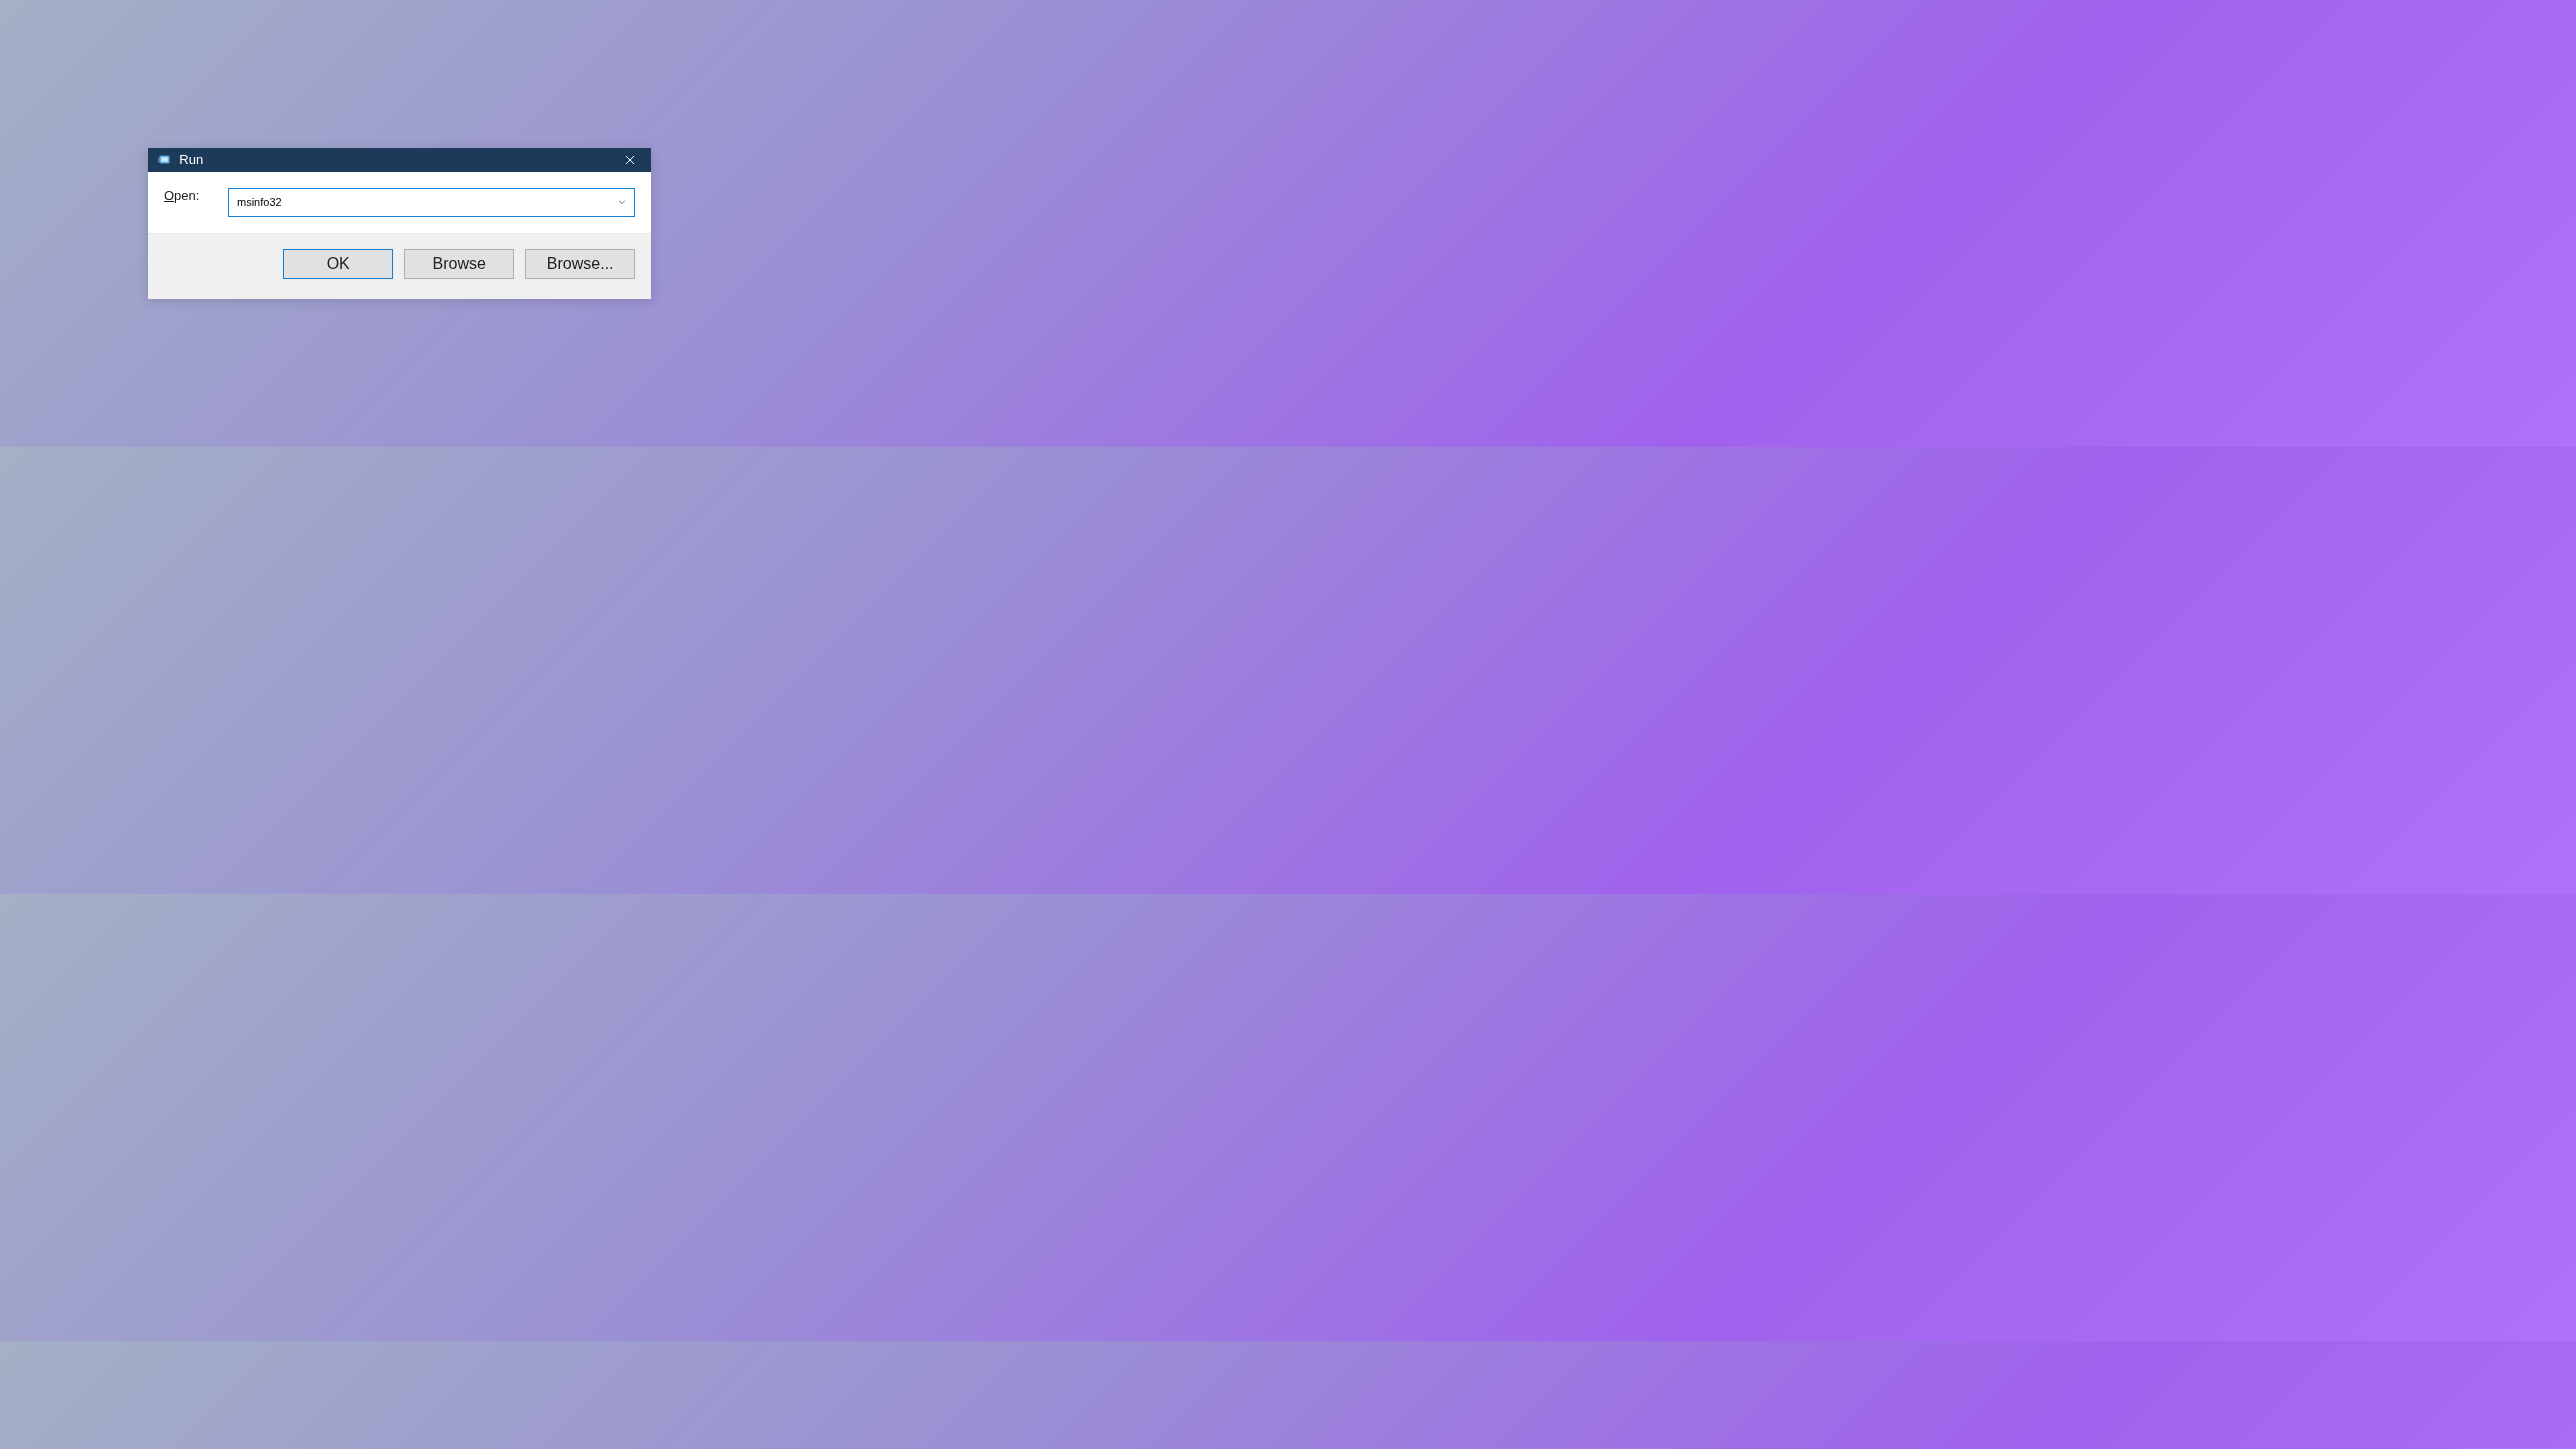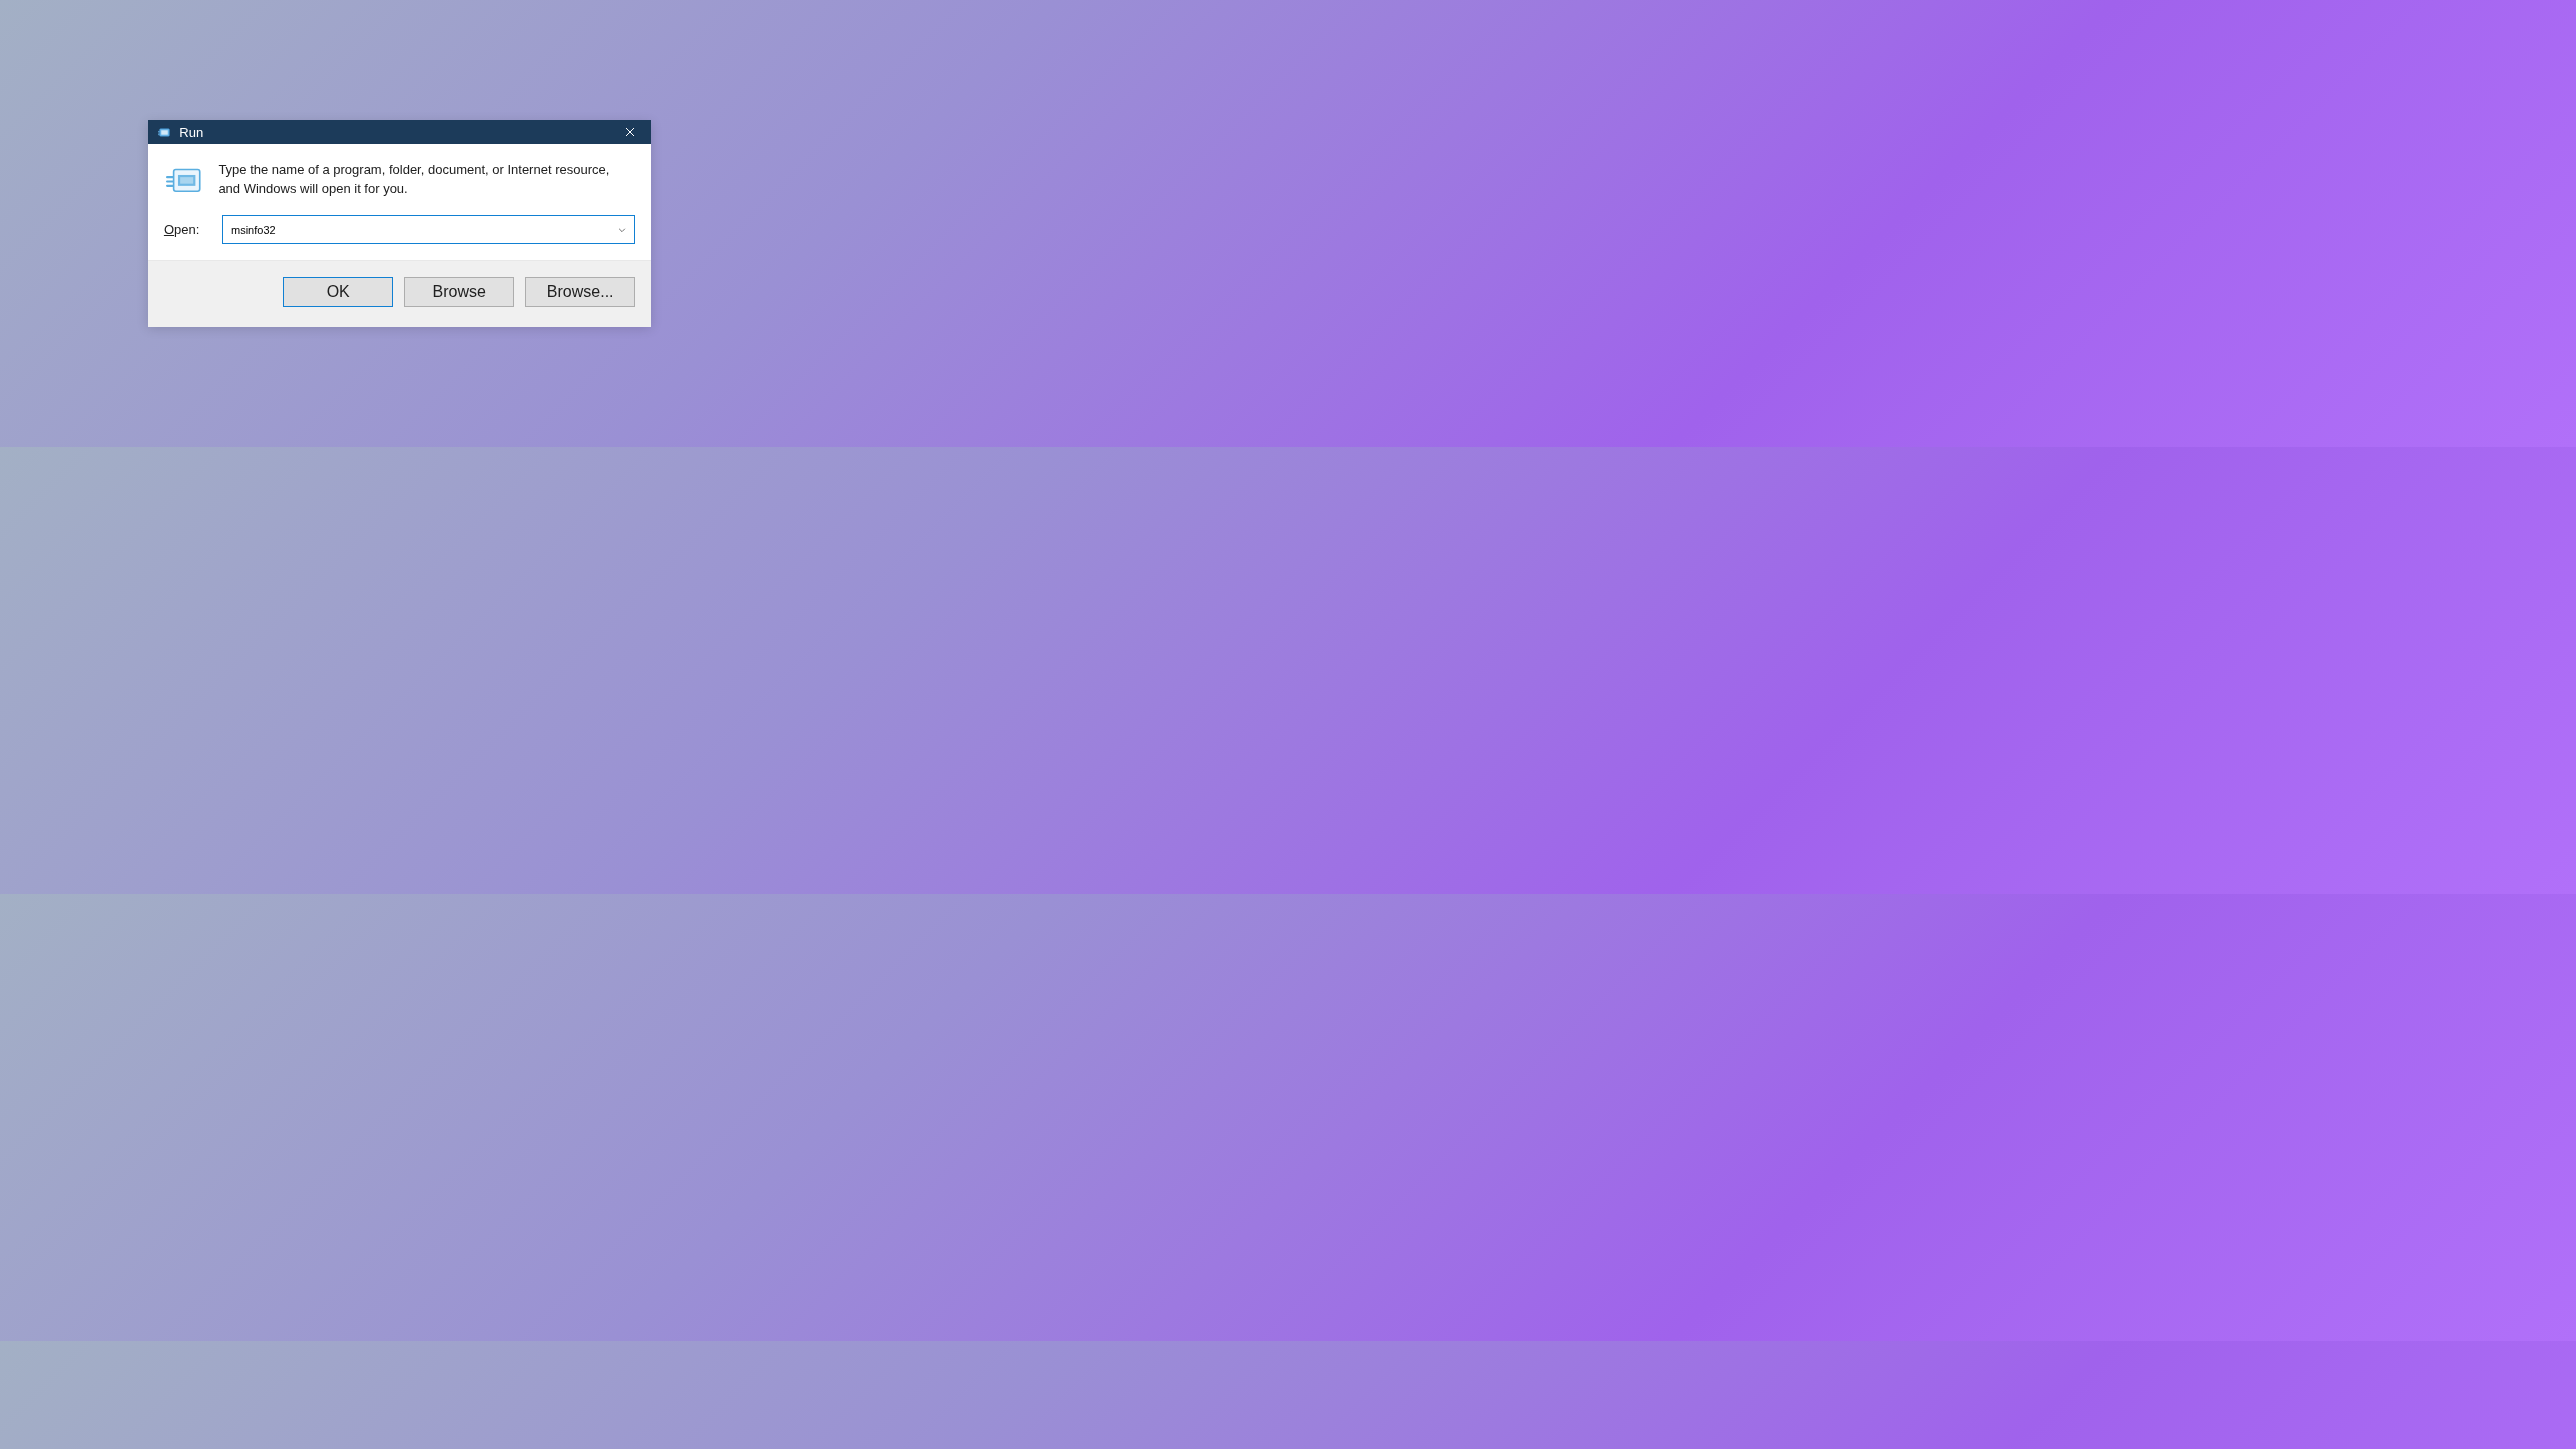--- a/index.html
+++ b/index.html
@@ -91,22 +91,22 @@
     
     .description-text {
       font-size: 13px;
       color: #202020;
       line-height: 1.45;
       padding-right: 5.5px;
     }
     
     .input-row {
       display: flex;
-      align-items: center;
-      gap: 23px;
+      align-items: flex-start;
+      gap: 29px;
     }
     
     .open-label {
       font-size: 13px;
       color: #202020;
       margin-left: 1.1px;
     }
     
     .open-label .underline {
       text-decoration: underline;
@@ -190,31 +190,20 @@
       <div class="titlebar-title">Run</div>
     </div>
     <div class="close-btn">
       <svg viewBox="0 0 24 24">
         <path d="M4 4 L20 20 M20 4 L4 20" stroke="currentColor" stroke-width="2" fill="none"></path>
       </svg>
     </div>
   </div>
 
   <div class="content-top">
-    <div class="description-row">
-      <div class="run-icon-large">
-        <svg viewBox="0 0 68 68" width="37" height="37">
-          <path d="M2 26 L12 26 M2 34 L12 34 M2 42 L12 42" stroke="#5aaee0" stroke-width="4" stroke-linecap="round"></path>
-          <rect x="14" y="12" width="48" height="40" rx="4" fill="#eaf5fd" stroke="#5aaee0" stroke-width="3"></rect>
-          <rect x="22" y="22" width="32" height="20" fill="#5aaee0" opacity="0.85"></rect>
-          <rect x="26" y="26" width="24" height="12" fill="#ffffff" opacity="0.4"></rect>
-        </svg>
-      </div>
-      <div class="description-text">Type the name of a program, folder, document, or Internet resource, and Windows will open it for you.</div>
-    </div>
 
     <div class="input-row">
       <div class="open-label"><span class="underline">O</span><span>pen:</span></div>
       <div class="combo-wrapper">
         <input type="text" class="combo-input" value="msinfo32" style="">
         <div class="combo-chevron">
           <svg viewBox="0 0 24 24">
             <path d="M5 9 L12 16 L19 9" stroke="currentColor" stroke-width="2" fill="none"></path>
           </svg>
         </div>

